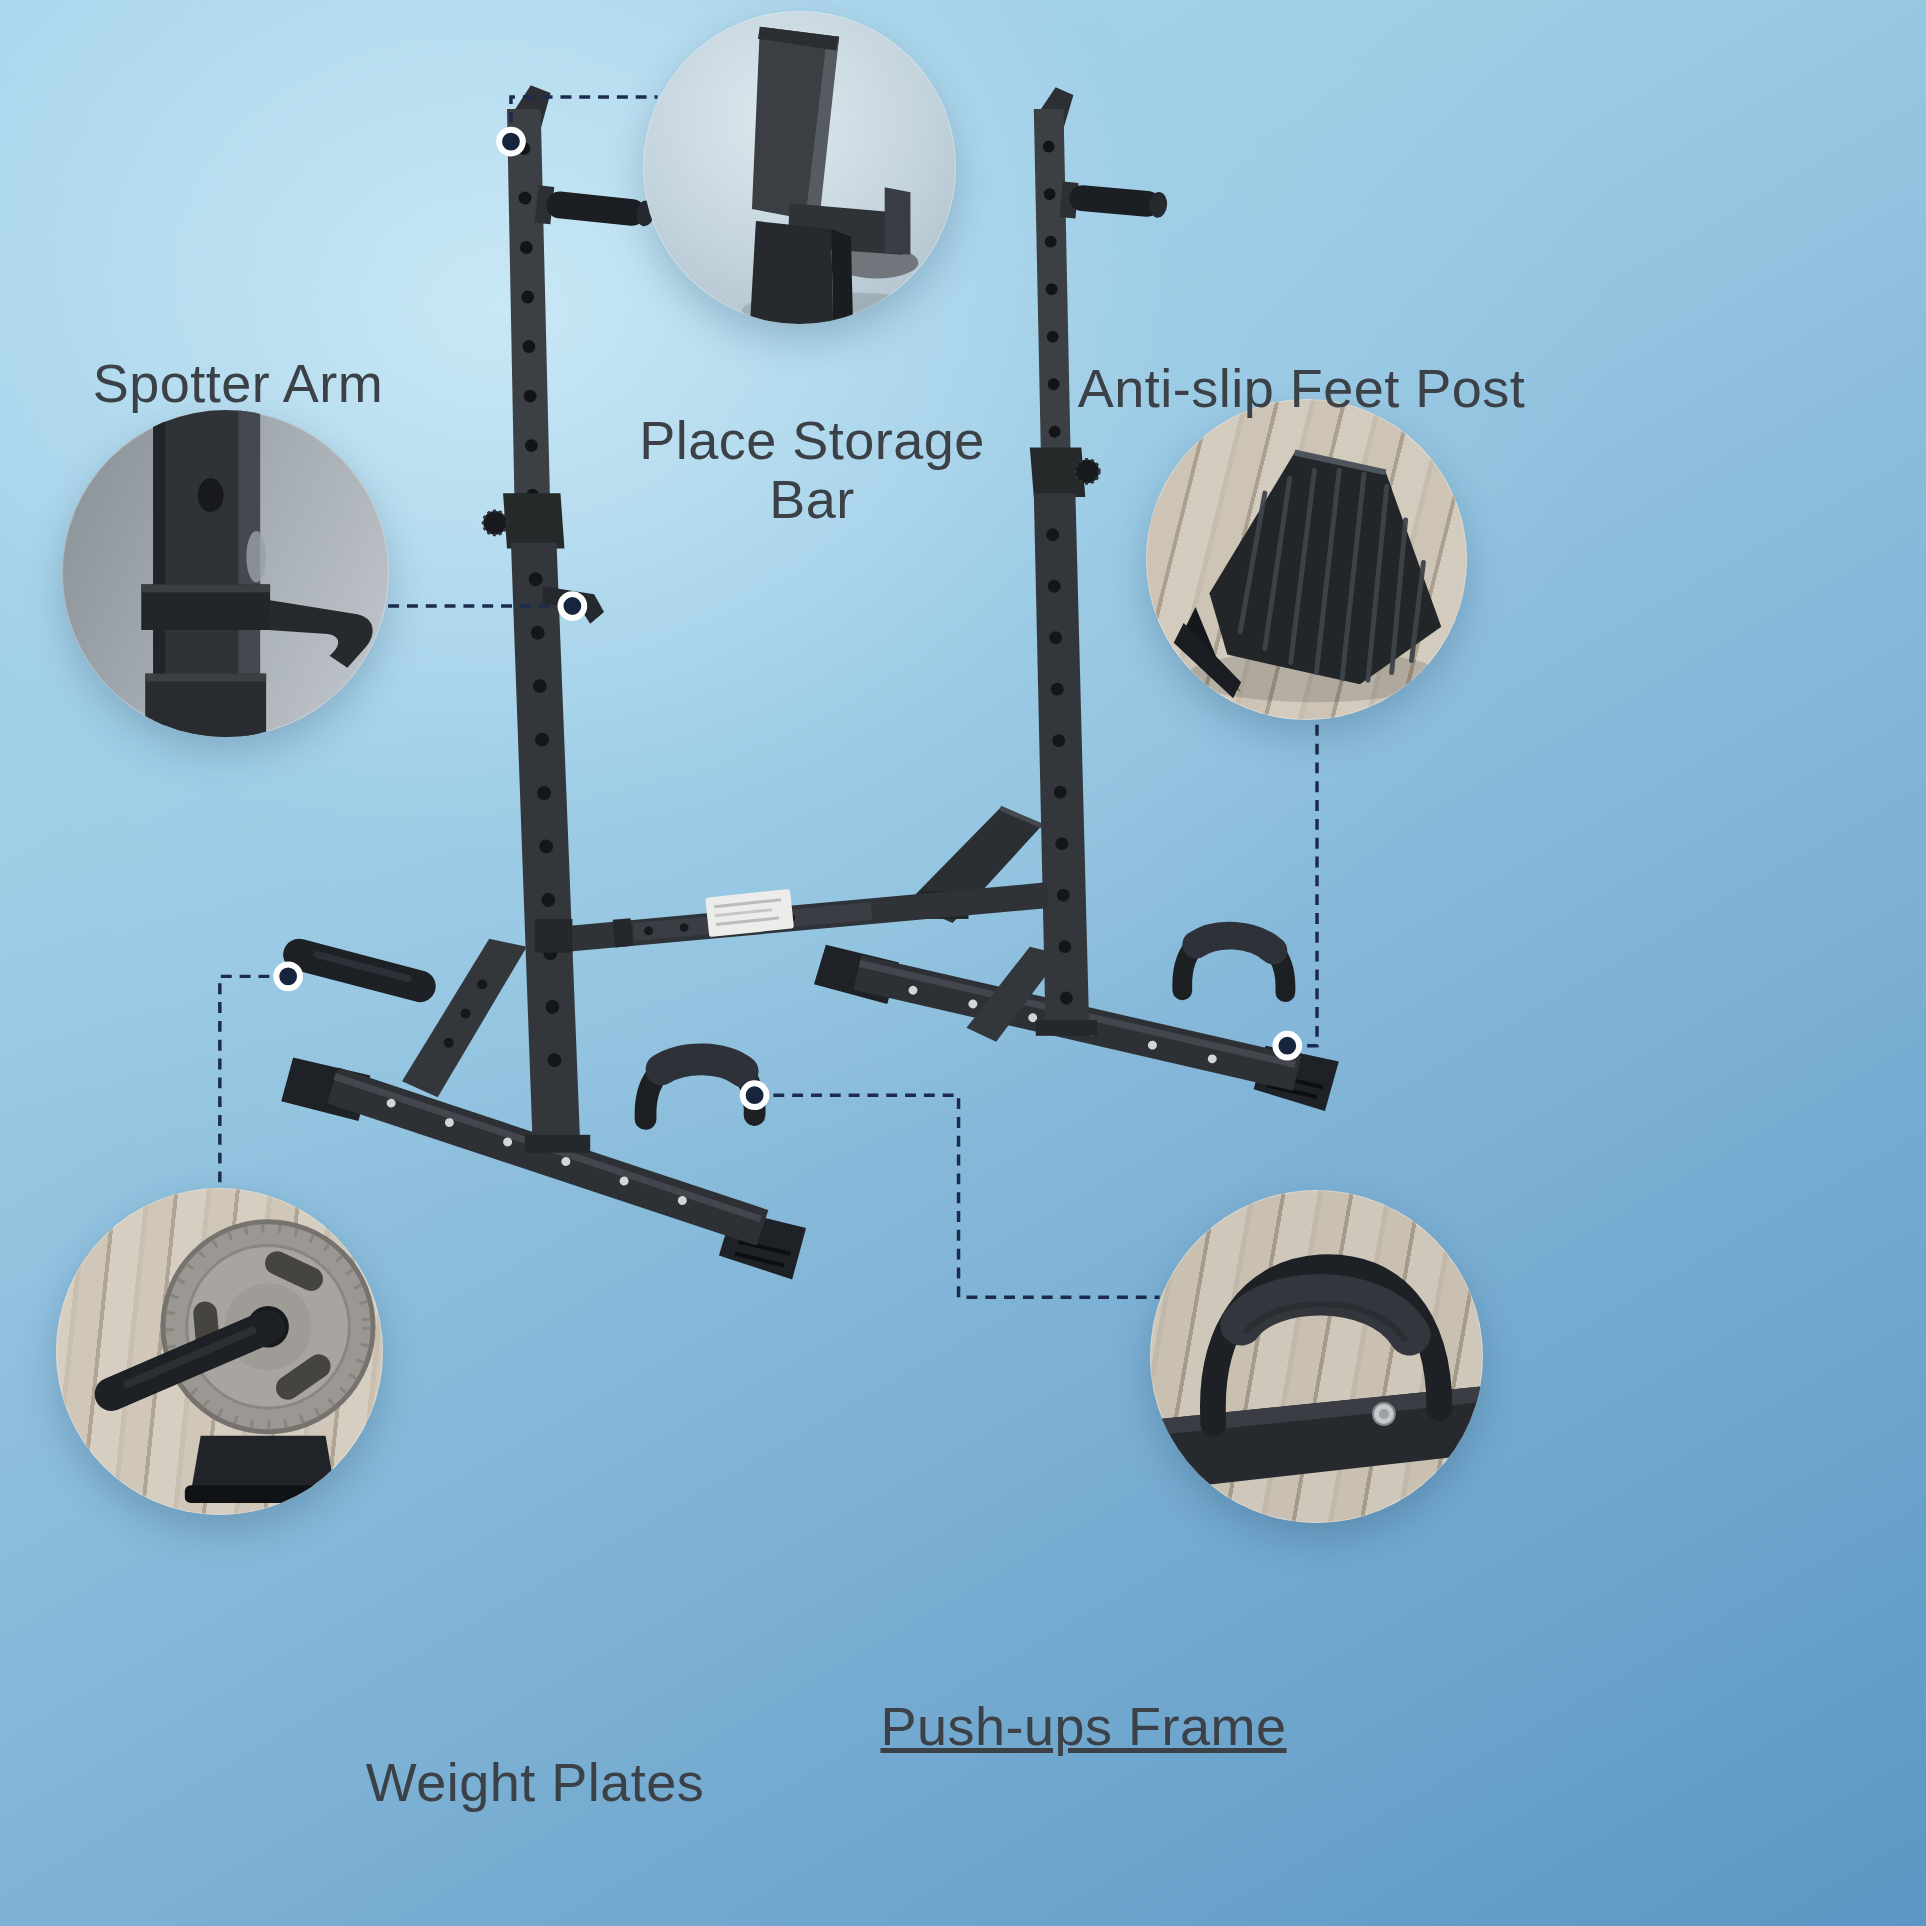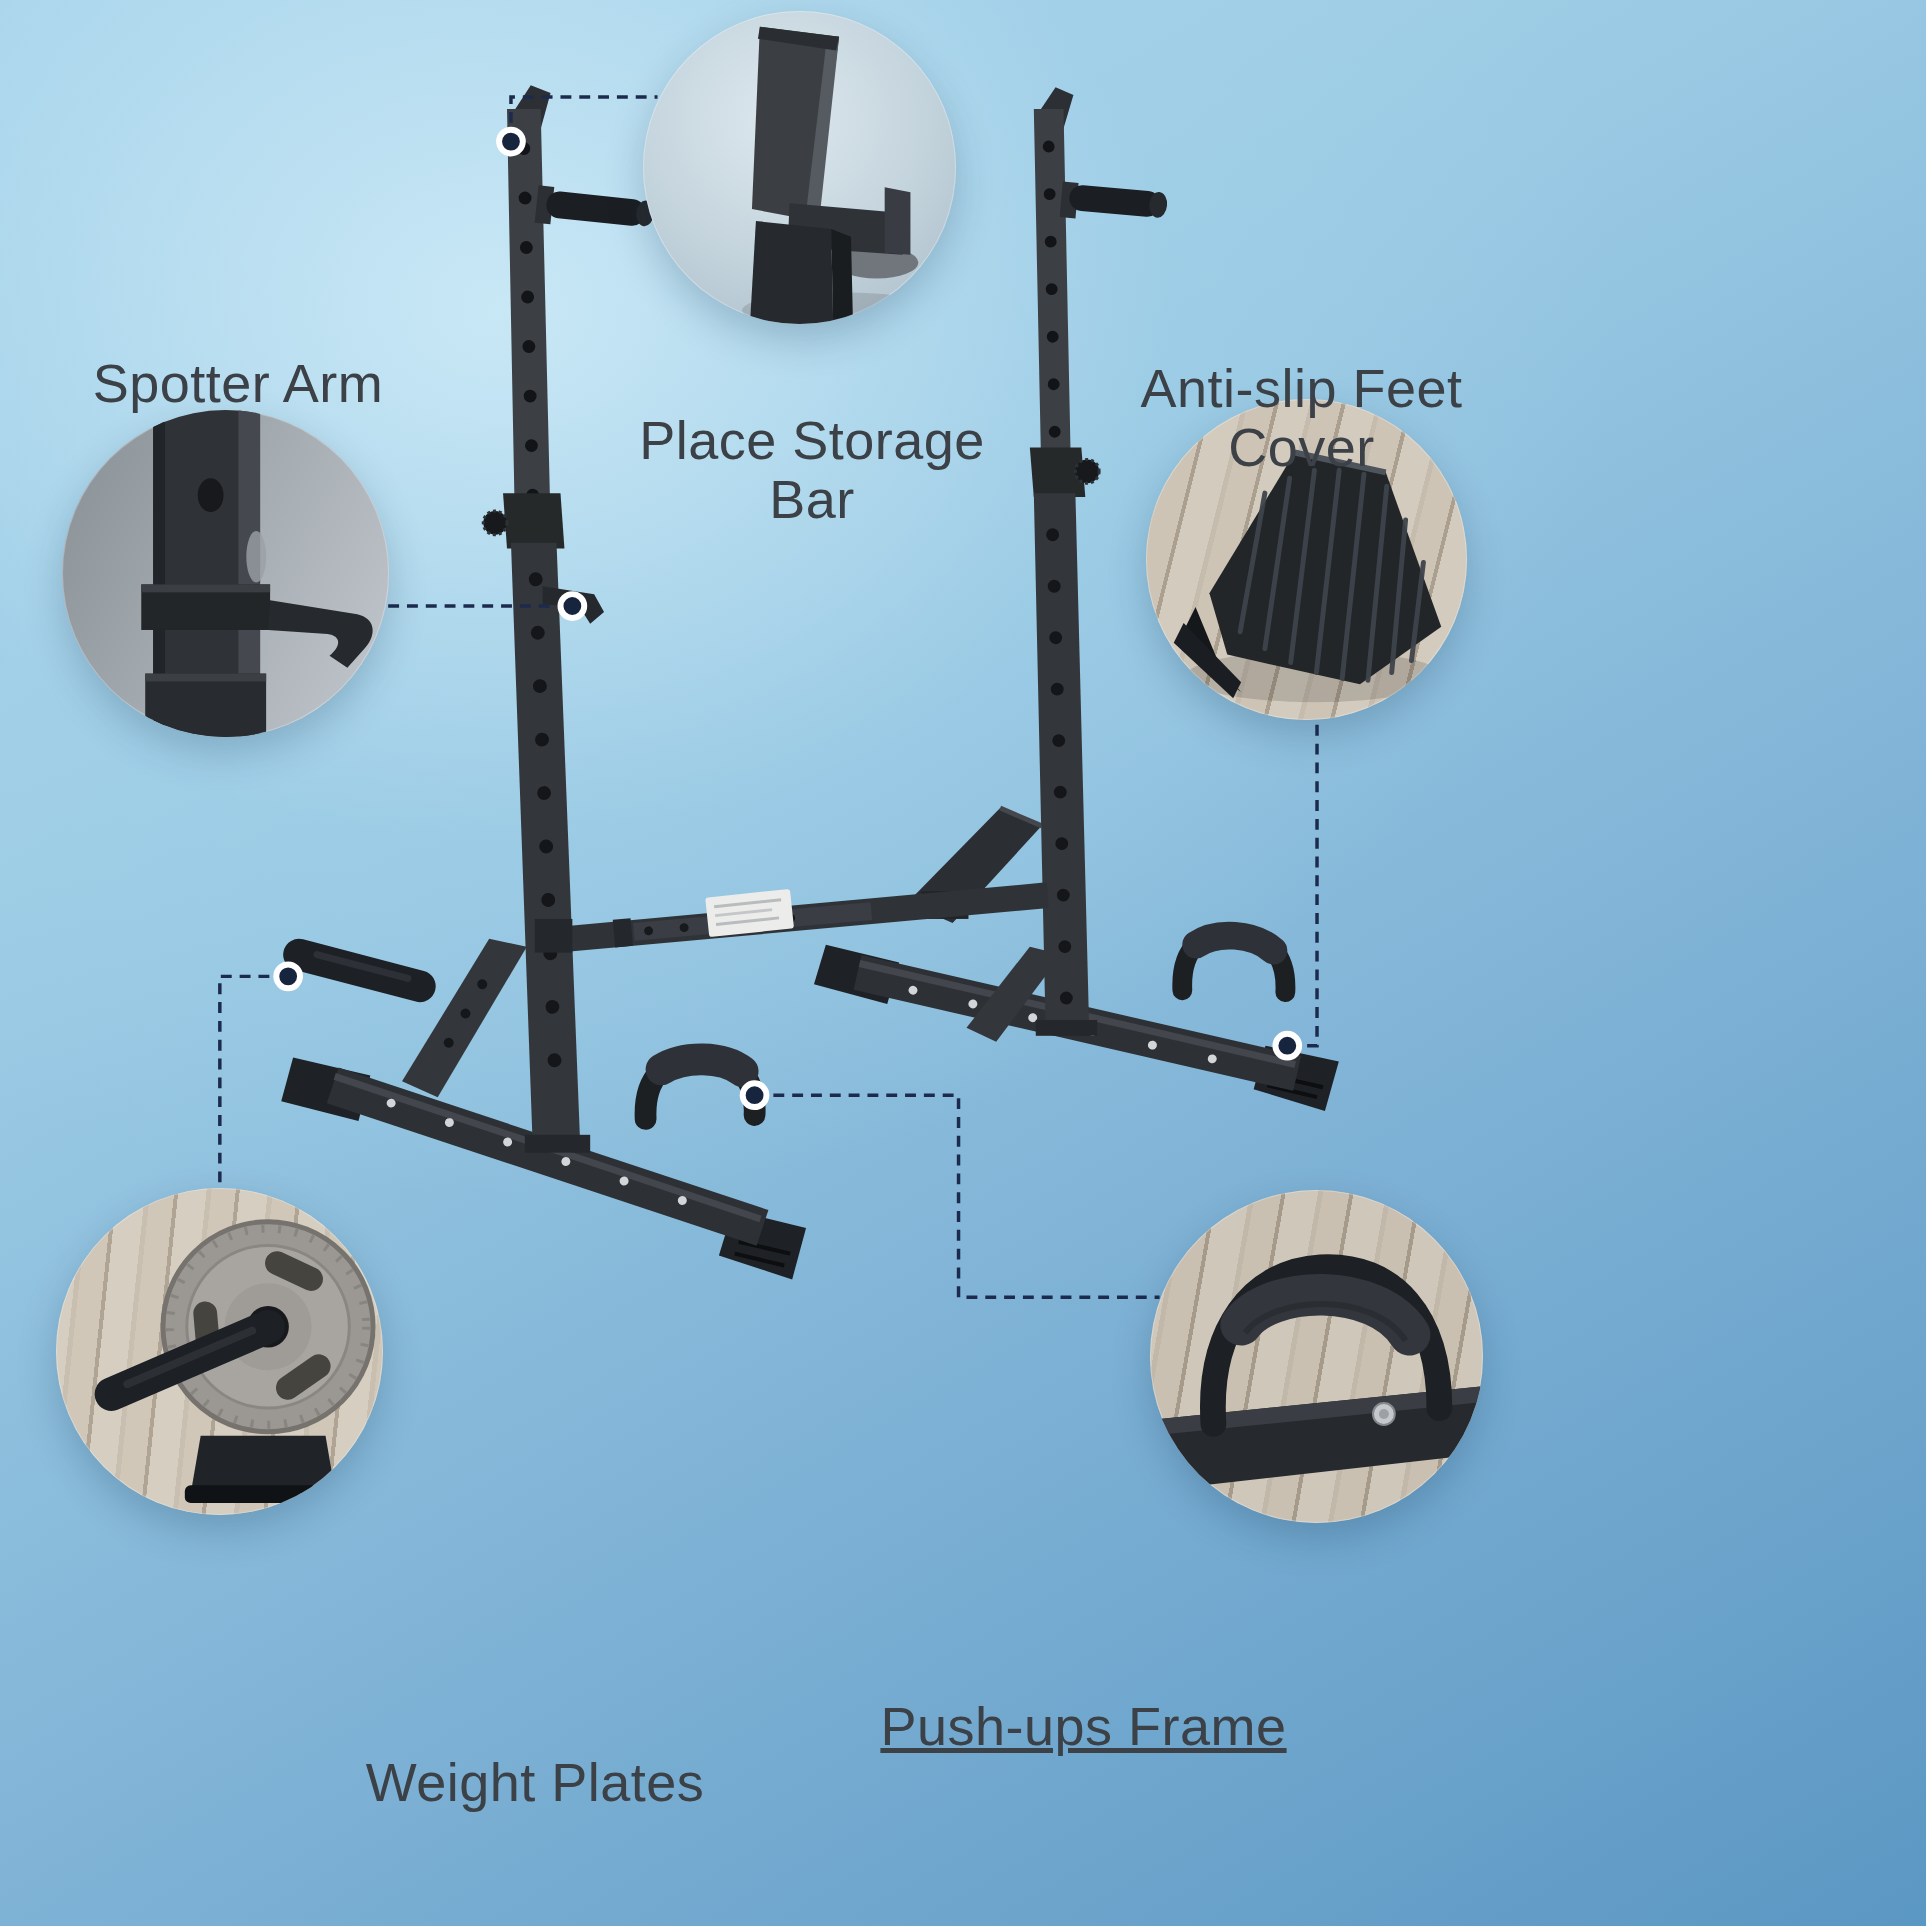--- a/index.html
+++ b/index.html
@@ -240,21 +240,21 @@
 
   <div class="label" id="label-spotter">
     <span>Spotter Arm</span>
   </div>
 
   <div class="label" id="label-barbell">
     <span>Place Storage Bar</span>
   </div>
 
   <div class="label" id="label-feet">
-    <span>Anti-slip Feet Cover</span>
+    <span>Anti-slip Feet Post</span>
   </div>
 
   <div class="label" id="label-plate">
     <span style="display:block">Weight Plates</span>
   </div>
 
   <div class="label" id="label-pushup">
     <span>Push-ups Frame</span>
   </div>
 

